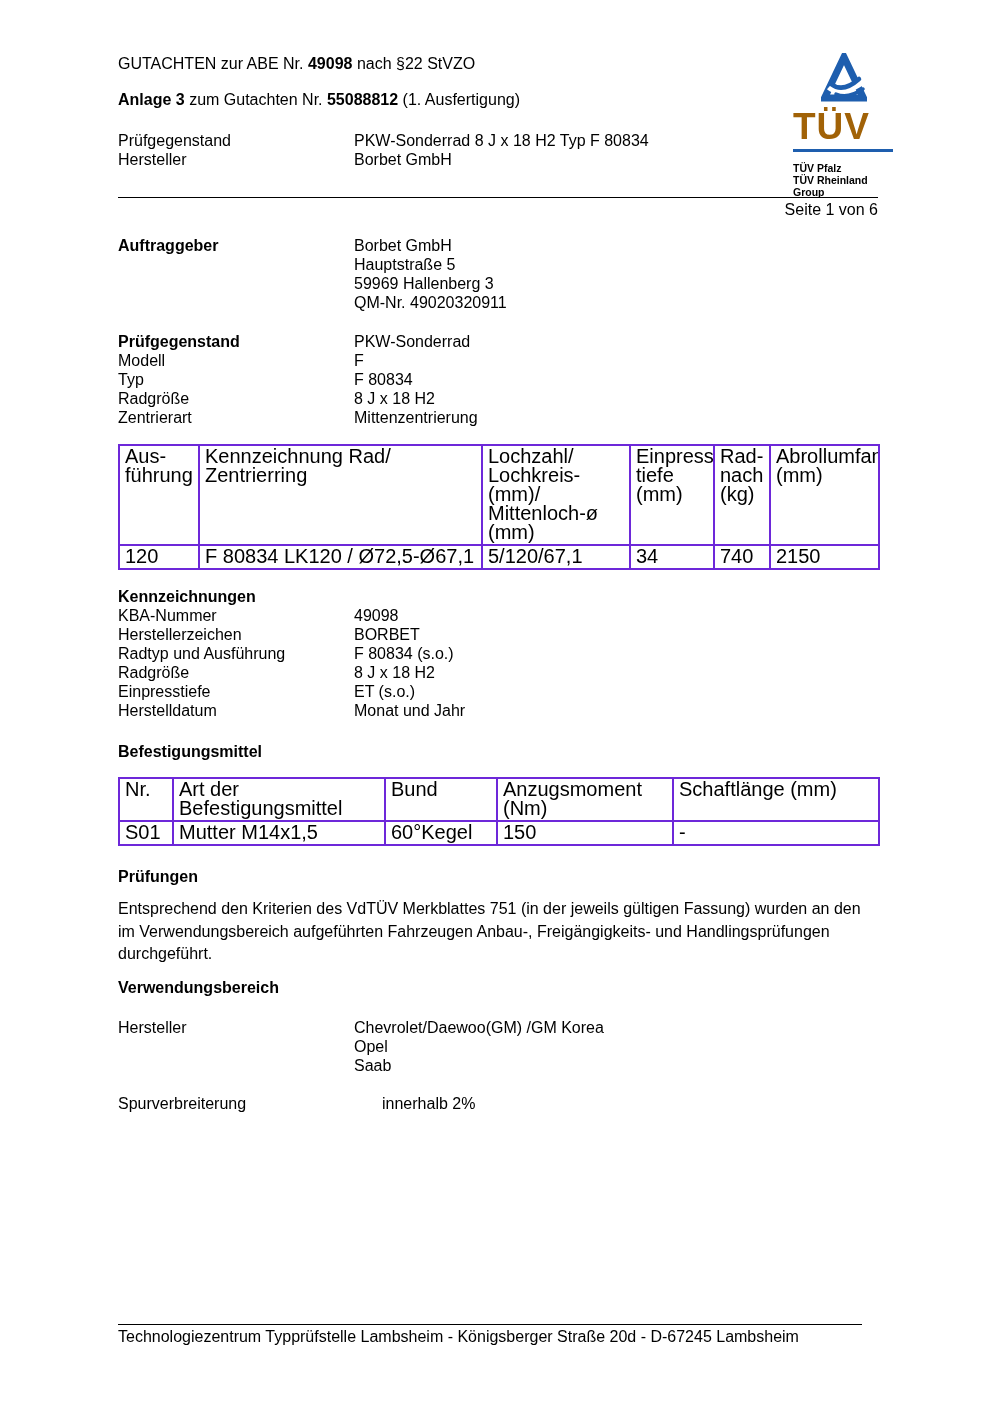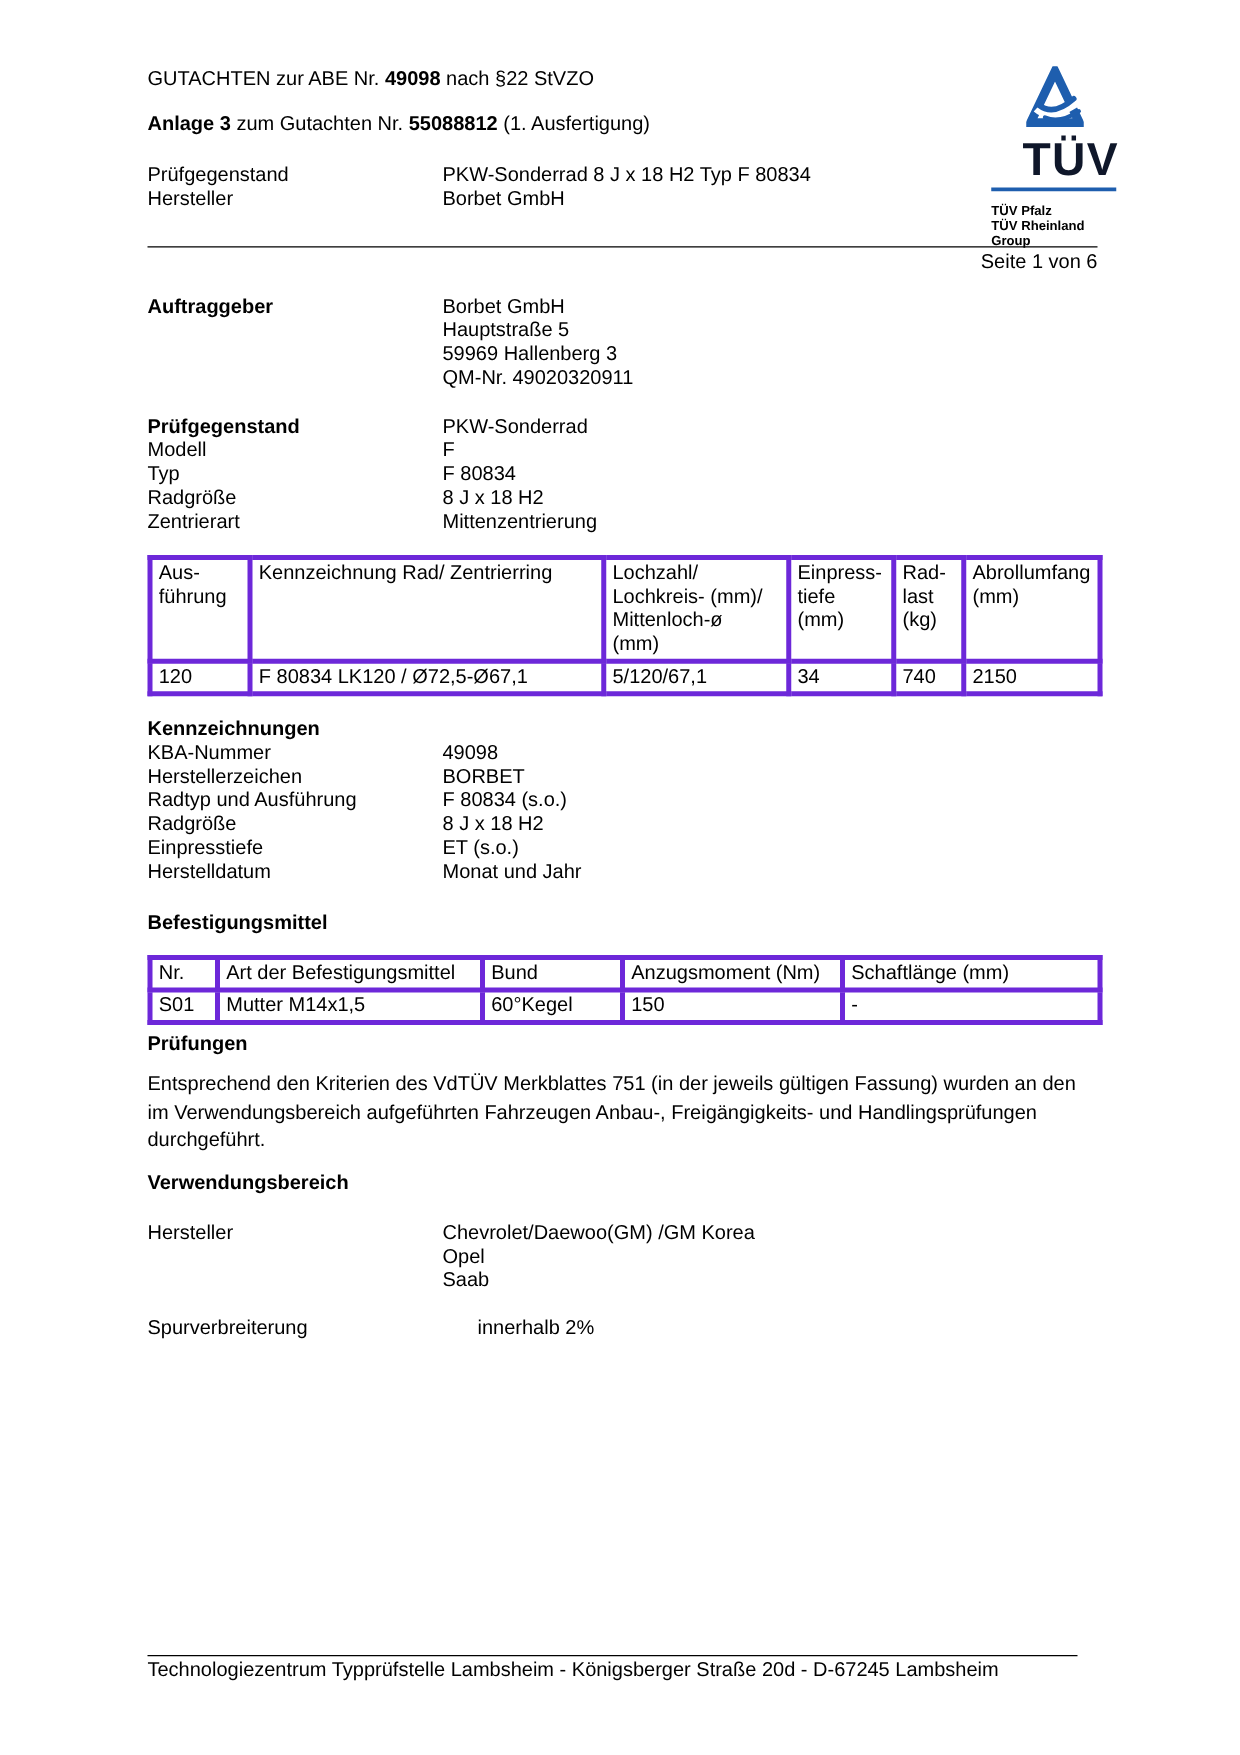--- a/index.html
+++ b/index.html
@@ -28,54 +28,54 @@
   .lv .val { flex:1; }
 
   
   .logo {
     position:absolute; top:53px; left:793px; width:102px;
     text-align:left;
   }
   .logo .tri-wrap { width:46px; margin:0 auto 2px auto; }
   .logo .wordmark {
     font-weight:bold; font-size:37px; line-height:36px;
-    letter-spacing:1px; text-align:right; color:#0f172a;
+    letter-spacing:1px; text-align:left; color:#a16207;
   }
   .logo .brand-rule { height:3px; width:100px; margin-top:4px; }
   .logo .org { font-size:10.5px; font-weight:bold; line-height:12px; margin-top:10px; }
 
   .rule1 {
     border:none; border-top:1.5px solid #000;
     margin-top:28px;
   }
   .page-num { text-align:right; line-height:19px; margin-top:2px; }
 
   
   .sec-client { margin-top:17px; }
   .sec-testobj { margin-top:20px; }
 
   table {
     border-collapse:collapse; width:100%;
     table-layout:fixed;
     border:2px solid #000;
   }
   td, th {
-    border:4px solid #6d28d9;
+    border:2px solid #6d28d9;
     text-align:left; vertical-align:top;
-    font-weight:normal; font-size:16px;
+    font-weight:normal; font-size:20px;
     line-height:19px;
     padding:1px 5px 2px 5px;
     white-space:pre-line;
     overflow:hidden;
   }
   .tbl-wheel { margin-top:17px; }
   .sec-markings { margin-top:17px; }
   .sec-fast-h { margin-top:22px; }
   .tbl-fast { margin-top:16px; }
-  .sec-tests-h { margin-top:6px; }
+  .sec-tests-h { margin-top:21px; }
   .tests-par { margin-top:12px; line-height:22.5px; max-width:770px; }
   .sec-app-h { margin-top:12px; }
   .app-manu { margin-top:21px; }
   .app-track { margin-top:19px;gap:28px; }
 
   .footer {
     position:absolute; top:1324px; left:118px; right:130px;
     border-top:1.5px solid #000;
     padding-top:2px;
     line-height:19px;
@@ -182,21 +182,21 @@
 führung</th>
         <th>Kennzeichnung Rad/ Zentrierring</th>
         <th>Lochzahl/
 Lochkreis- (mm)/
 Mittenloch-ø
 (mm)</th>
         <th>Einpress-
 tiefe
 (mm)</th>
         <th>Rad-
-last
+nach
 (kg)</th>
         <th>Abrollumfang
 (mm)</th>
       </tr>
       <tr>
         <td>120</td>
         <td>F 80834 LK120 / Ø72,5-Ø67,1</td>
         <td>5/120/67,1</td>
         <td>34</td>
         <td>740</td>

